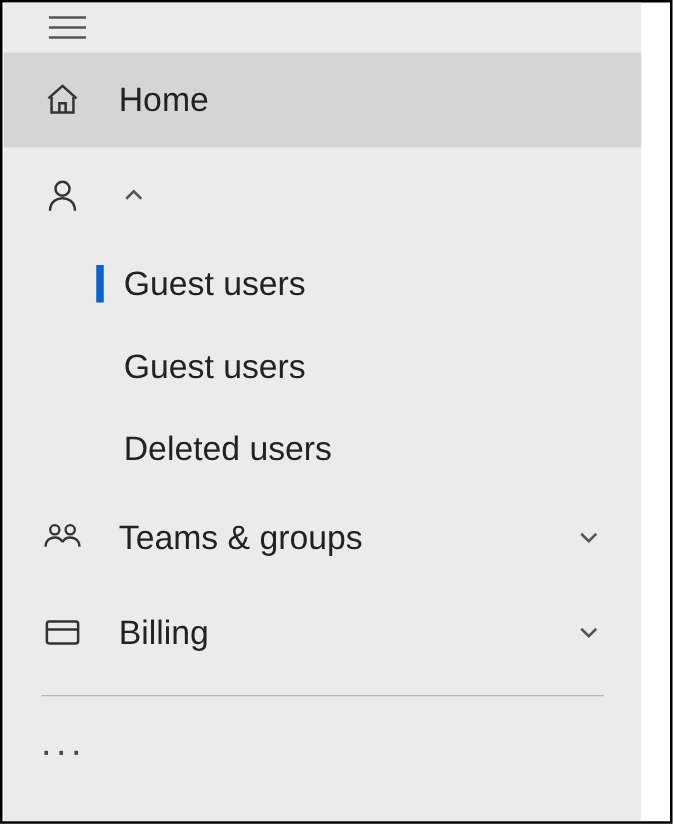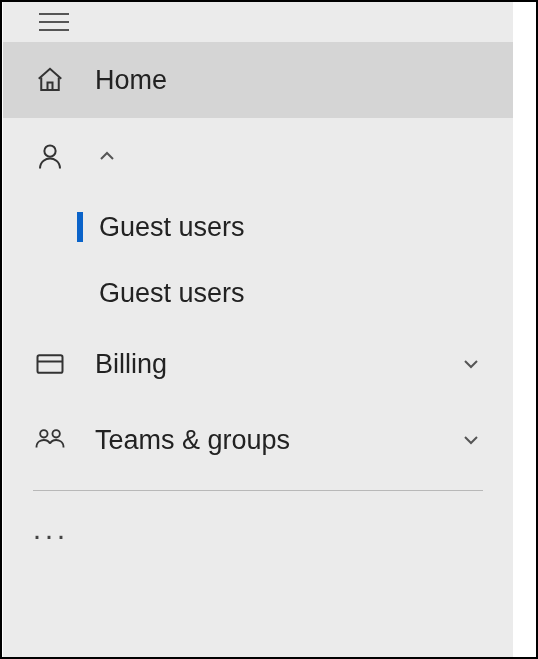--- a/index.html
+++ b/index.html
@@ -136,52 +136,55 @@
       </svg>
     </span>
   </div>
 
   <div class="sub-item active">
     <span class="sub-label">Guest users</span>
   </div>
   <div class="sub-item">
     <span class="sub-label">Guest users</span>
   </div>
-
-  <div class="nav-item">
-    <span class="nav-icon">
-      <svg width="30" height="26" viewBox="0 0 24 20" fill="none" stroke="#333" stroke-width="1.6">
-        <rect x="2" y="3" width="20" height="14" rx="1.5"></rect>
-        <line x1="2" y1="8" x2="22" y2="8"></line>
-      </svg>
-    </span>
-    <span class="nav-label">Billing</span>
-    <span class="chevron">
-      <svg width="24" height="24" viewBox="0 0 24 24" fill="none" stroke="#555" stroke-width="2">
-        <polyline points="6 9 12 15 18 9"></polyline>
-      </svg>
-    </span>
+  <div class="sub-item">
+    <span class="sub-label">Deleted users</span>
   </div>
 
   <div class="nav-item">
     <span class="nav-icon">
       <svg width="32" height="30" viewBox="0 0 26 24" fill="none" stroke="#333" stroke-width="1.5">
         <circle cx="8" cy="7" r="3"></circle>
         <circle cx="18" cy="7" r="3"></circle>
         <path d="M2 18 C2 13 6 12 8 12 C10 12 12 13 13 15"></path>
         <path d="M13 15 C14 13 16 12 18 12 C20 12 24 13 24 18"></path>
       </svg>
     </span>
     <span class="nav-label">Teams &amp; groups</span>
     <span class="chevron">
       <svg width="24" height="24" viewBox="0 0 24 24" fill="none" stroke="#555" stroke-width="2">
         <polyline points="6 9 12 15 18 9"></polyline>
       </svg>
     </span>
   </div>
 
+  <div class="nav-item">
+    <span class="nav-icon">
+      <svg width="30" height="26" viewBox="0 0 24 20" fill="none" stroke="#333" stroke-width="1.6">
+        <rect x="2" y="3" width="20" height="14" rx="1.5"></rect>
+        <line x1="2" y1="8" x2="22" y2="8"></line>
+      </svg>
+    </span>
+    <span class="nav-label">Billing</span>
+    <span class="chevron">
+      <svg width="24" height="24" viewBox="0 0 24 24" fill="none" stroke="#555" stroke-width="2">
+        <polyline points="6 9 12 15 18 9"></polyline>
+      </svg>
+    </span>
+  </div>
+
   <div class="divider"></div>
 
   <div class="show-all">
     <span class="ellipsis-icon">···</span>
   </div>
 
 </div>
 
 </body></html>

